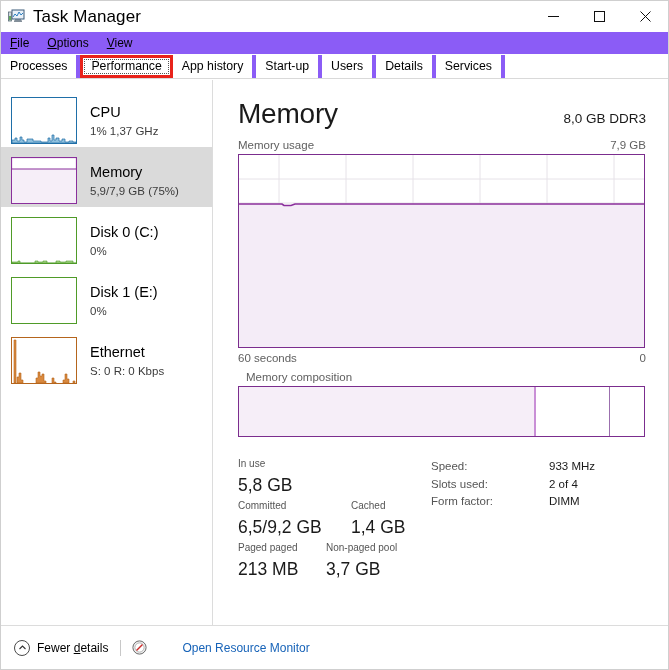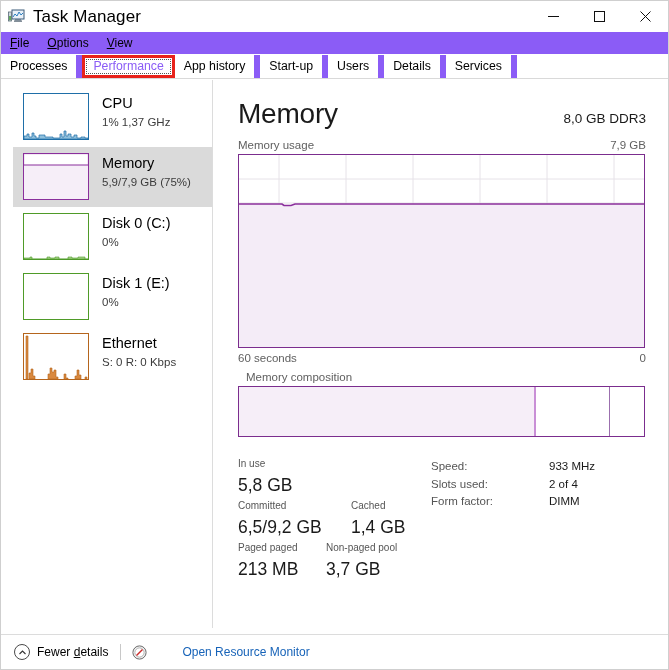--- a/index.html
+++ b/index.html
@@ -63,56 +63,55 @@
   .tabbar {
     position: absolute; left: 0; top: 54px;
     width: 667px; height: 24px;
     display: flex; align-items: stretch;
     border-bottom: 1px solid #d9d9d9;
   }
   .tab {
     font-size: 12.3px; color: #000;
     padding: 3px 9px 4px 9px;
     display: flex; align-items: center;
-    border-right: 6px solid #8b5cf6;
+    border-right: 4px solid #8b5cf6;
     white-space: nowrap;
     background: #ffffff;
   }
   .tab.first { border-left: none; }
   .tab-hl {
     position: relative;
     border: 3px solid #e8231b;
     background: #e8231b;
     padding: 0;
     display: flex; align-items: stretch;
   }
   .tab-hl .inner {
     background: #ffffff;
     outline: 1px dotted #555;
     outline-offset: -2px;
     display: flex; align-items: center;
     padding: 3px 8px 4px 8px;
     font-size: 12.3px;
-    color: #8b5cf6;
+    color: #000000;
   }
 
   
   .sidebar {
     position: absolute; left: 0; top: 79px;
     width: 212px; height: 548px;
     background: #ffffff;
     border-right: 1px solid #dcdcdc;
     padding-top: 7px;
   }
   .side-item {
-    display: flex; align-items: flex-start;
+    display: flex; align-items: center;
     height: 60px;
     padding: 6px 0 0 10px;
     background: transparent;
-    margin-left: 12px;
   }
   .side-item.active { background: #dadada; }
   .thumb {
     width: 66px; height: 47px;
     background: #ffffff;
     position: relative;
     flex: 0 0 auto;
     overflow: hidden;
   }
   .thumb svg { display: block; }
@@ -205,21 +204,21 @@
     margin-left: 3px;
     padding-top: 2px;
   }
   .kv { display: flex; line-height: 17.5px; }
   .kv .k { width: 118px; font-size: 11.5px; color: #555; white-space: nowrap; }
   .kv .v { font-size: 11.5px; color: #1a1a1a; white-space: nowrap; }
 
   
   .statusbar {
     position: absolute; left: 0; bottom: 0;
-    width: 667px; height: 35px;
+    width: 667px; height: 44px;
     border-top: 1px solid #dcdcdc;
     background: #ffffff;
     display: flex; align-items: center;
     padding-left: 13px;
   }
   .fewer {
     display: flex; align-items: center;
     font-size: 12px; color: #000;
   }
   .fewer .circ {

